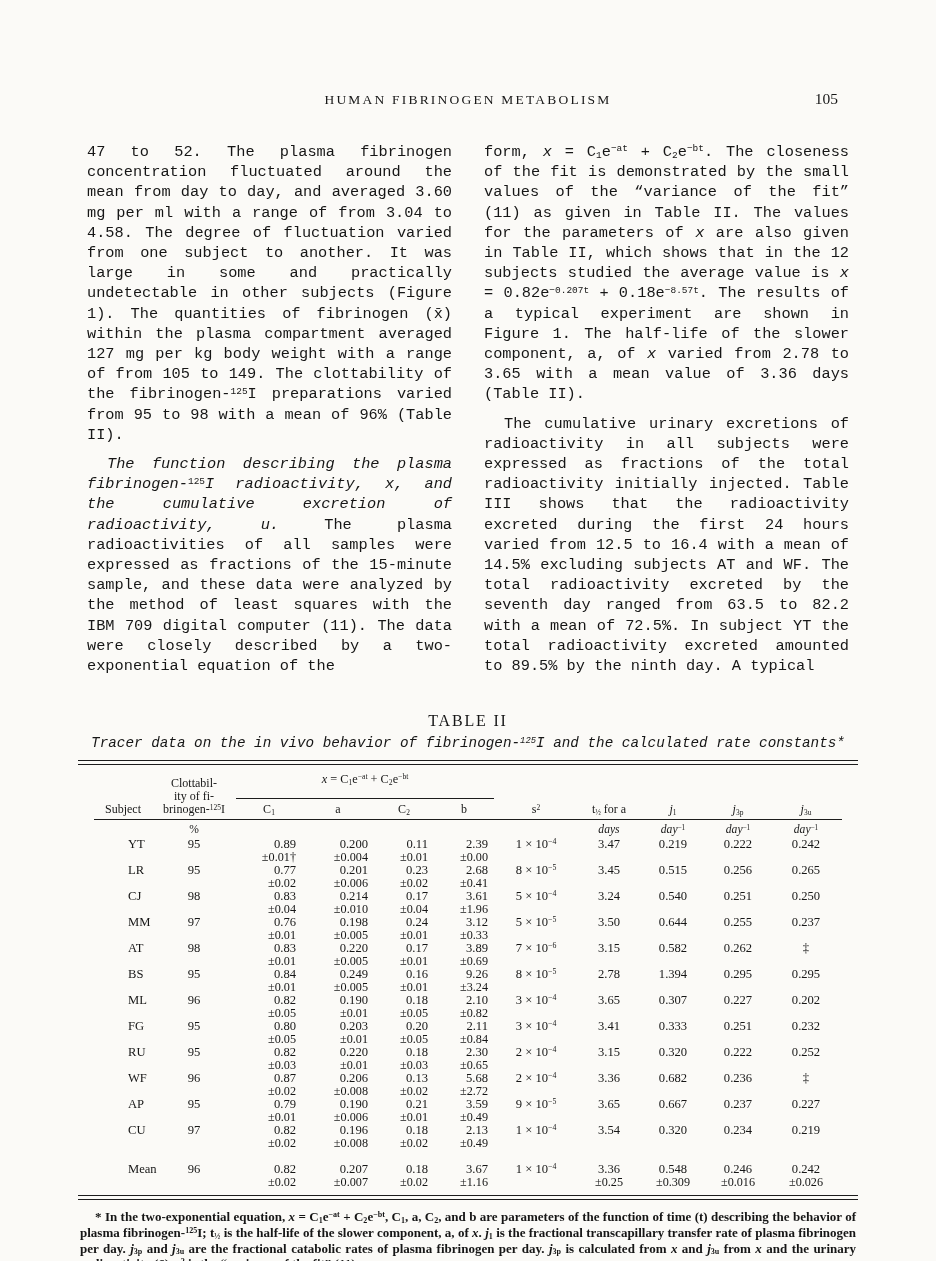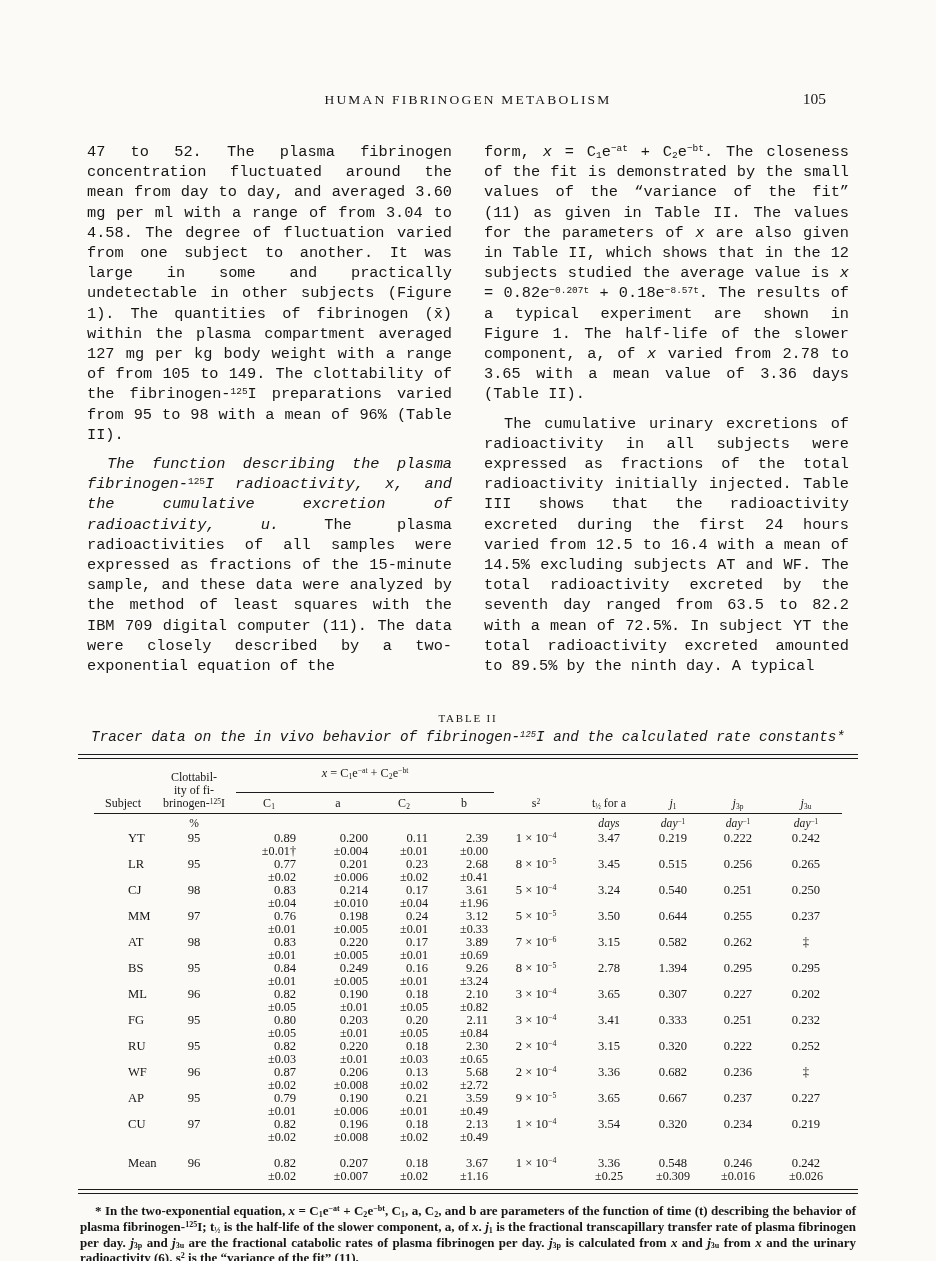--- a/index.html
+++ b/index.html
@@ -4,31 +4,31 @@
 <style>
   html,body{margin:0;padding:0;background:#e9e7e2;}
   .page{
     width:936px;height:1261px;margin:0 auto;background:#fbfaf7;color:#161616;
     font-family:"Liberation Serif","DejaVu Serif",serif;
     position:relative;box-sizing:border-box;padding:0 78px;overflow:hidden;
   }
   
   .running-head{padding-top:92px;position:relative;text-align:center;}
   .head-title{font-size:13.5px;letter-spacing:2.2px;font-weight:400;}
-  .page-num{position:absolute;top:90px;right:32px;font-size:15.5px;}
+  .page-num{position:absolute;top:90px;right:20px;font-size:15.5px;}
   
   .two-col{display:flex;gap:14px;margin-top:25px;}
   .col{width:383px;font-size:15.3px;line-height:20.2px;text-align:justify;}
   .col p{margin:9px;font-family:Liberation Mono, monospace;}
   .col p.indent{text-indent:20px;}
   sup,sub{font-size:0.62em;line-height:0;position:relative;vertical-align:baseline;}
   sup{top:-0.5em;}
   sub{bottom:-0.22em;}
   
-  .table-label{text-align:center;font-size:11px;letter-spacing:1.8px;margin-top:27px;}
+  .table-label{text-align:center;font-size:16px;letter-spacing:1.8px;margin-top:27px;}
   .table-caption{text-align:center;font-style:italic;font-size:14.3px;margin-top:5px;font-family:Liberation Mono, monospace;}
   .rule-double{border-top:1.4px solid #1c1c1c;border-bottom:1px solid #1c1c1c;height:3px;margin-top:9px;}
   .rule-bottom{border-top:1.4px solid #1c1c1c;border-bottom:1px solid #1c1c1c;height:3px;margin-top:6px;}
   table.tbl{border-collapse:collapse;width:748px;margin:4px auto 0;table-layout:fixed;}
   .tbl th{font-weight:400;font-size:12px;line-height:13px;text-align:center;vertical-align:bottom;
           padding:4px 2px 3px;border-bottom:1px solid #1c1c1c;}
   .tbl th.spanner{font-size:12.3px;padding-bottom:12px;}
   .tbl td{font-size:12.6px;line-height:13px;padding:0 2px;vertical-align:top;}
   .tbl .v{min-height:13px;}
   .tbl .e{min-height:13px;font-size:12.2px;}

